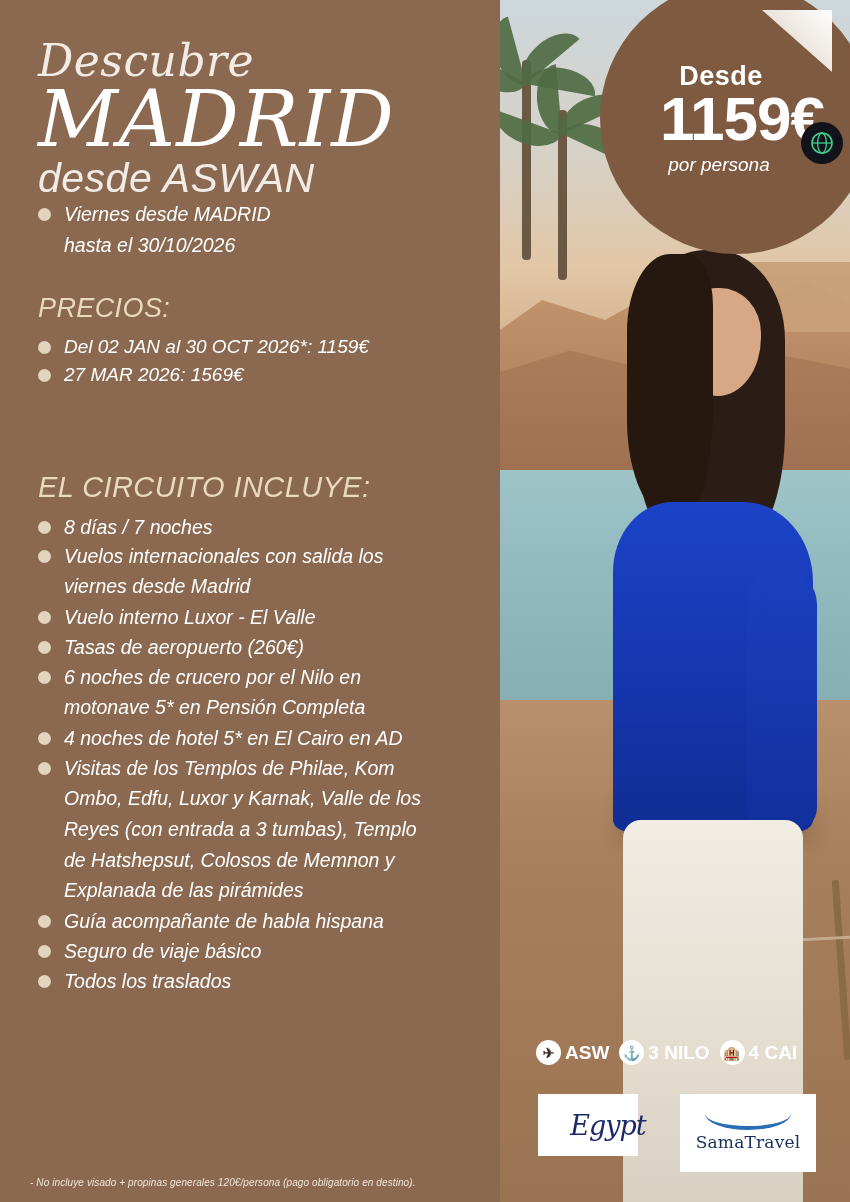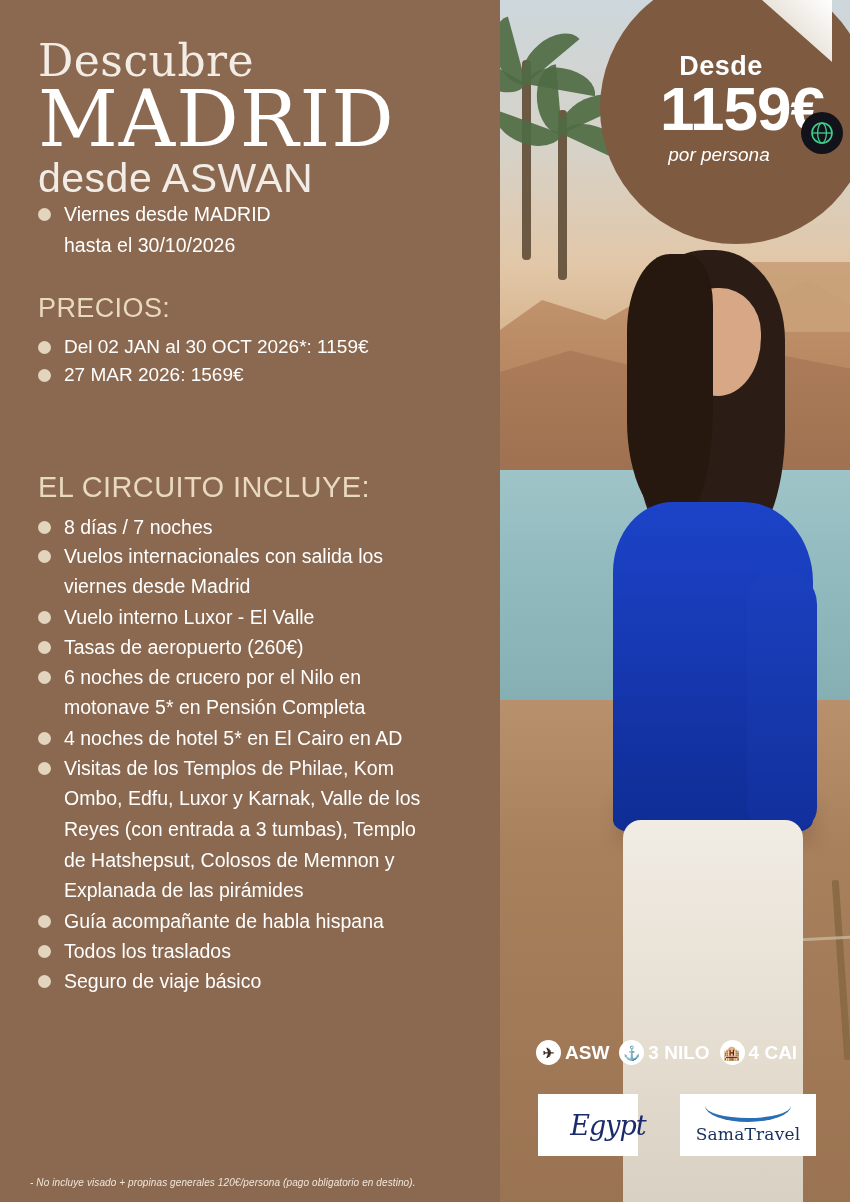--- a/index.html
+++ b/index.html
@@ -95,21 +95,21 @@
   }
   .fence-post {
     position: absolute; background: #8b6a46; border-radius: 2px;
   }
   .fence-rope {
     position: absolute; height: 3px; background: #c9b79a; opacity: .8;
   }
 
   
   .badge-wrap {
-    position: absolute; right: 0; top: 0; width: 270px; height: 225px;
+    position: absolute; right: 0; top: 10px; width: 270px; height: 225px;
   }
   .badge-circle {
     position: absolute; right: -22px; top: -28px;
     width: 272px; height: 272px; border-radius: 50%;
     background: #7d5a40;
     display: flex; flex-direction: column;
     align-items: center; justify-content: center;
     color: #ffffff;
     padding-left: 12px;
   }
@@ -136,20 +136,21 @@
     width: 42px; height: 42px; border-radius: 50%;
     background: #12131a;
     display: flex; align-items: center; justify-content: center;
   }
 
   
   .content {
     position: absolute; left: 0; top: 0; width: 520px; height: 1202px;
     padding: 38px 0 8px 38px;
     color: #ffffff;
+    font-style: italic;
   }
   .t-descubre {
     font-size: 44px; font-weight: 300; letter-spacing: .5px;
     font-family: "DejaVu Serif", serif;
     color: #f3ece4;
     line-height: 1.05;
   }
   .t-egipto {
     font-size: 78px; font-weight: 400; letter-spacing: 1px;
     font-family: "DejaVu Serif", serif;
@@ -211,21 +212,21 @@
     position: absolute; left: 538px; top: 1094px;
     width: 100px; height: 62px; background: #ffffff;
     display: flex; align-items: center; justify-content: center;
   }
   .logo-egypt span {
     font-family: "DejaVu Serif", serif; font-style: italic;
     color: #1b2a6b; font-size: 27px; letter-spacing: -1px; margin-left: 40px;
   }
   .logo-sama {
     position: absolute; left: 680px; top: 1094px;
-    width: 136px; height: 62px; background: #ffffff;
+    width: 136px; height: 78px; background: #ffffff;
     display: flex; flex-direction: column; align-items: center; justify-content: center;
   }
   .sama-swoosh {
     width: 86px; height: 16px;
     border-bottom: 4px solid #2a6fb5;
     border-radius: 0 0 50% 50% / 0 0 100% 100%;
     margin-bottom: 2px;
   }
   .logo-sama span {
     font-family: "DejaVu Serif", serif;
@@ -359,26 +360,26 @@
       <div class="indent">de Hatshepsut, Colosos de Memnon y</div>
       <div class="indent">Explanada de las pirámides</div>
 
       <li>
         <span class="dot"></span>
         <span>Guía acompañante de habla hispana</span>
       </li>
 
       <li>
         <span class="dot"></span>
+        <span>Seguro de viaje básico</span>
+      </li>
+
+      <li>
+        <span class="dot"></span>
         <span>Todos los traslados</span>
-      </li>
-
-      <li>
-        <span class="dot"></span>
-        <span>Seguro de viaje básico</span>
       </li>
     </ul>
   </div>
 
   <div class="iconstrip">
     <div class="icgrp">
       <span class="ic">✈</span>
       <span>ASW</span>
     </div>
     <div class="icgrp">

